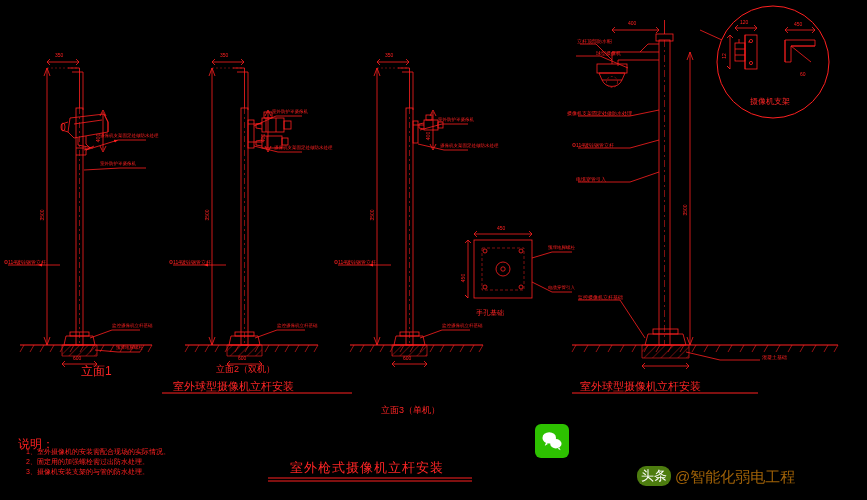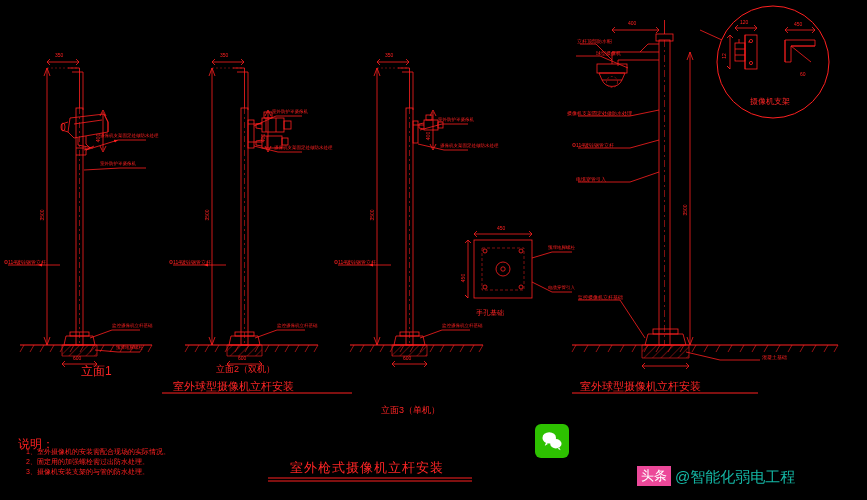--- a/index.html
+++ b/index.html
@@ -6,23 +6,23 @@
   body{width:867px;height:500px;position:relative;overflow:hidden;
        font-family:"Liberation Sans","DejaVu Sans",sans-serif;color:#ff0000;}
   .cad{position:absolute;inset:0;background:#000;}
   svg.drawing{position:absolute;left:0;top:0;width:867px;height:500px;}
   .wm-logo{position:absolute;left:535px;top:424px;width:34px;height:34px;border-radius:6px;
            background:#2dc100;display:flex;align-items:center;justify-content:center;}
   .wm-logo svg{width:22px;height:22px;}
   .wm-title{position:absolute;left:578px;top:430px;font-size:19px;font-weight:bold;color:#ffffff;
             letter-spacing:1px;white-space:nowrap;}
   .tt{position:absolute;left:637px;top:466px;font-size:15px;color:#cfcfcf;white-space:nowrap;}
-  .tt b{color:#14b8a6;font-weight:normal;}
-  .tt-badge{display:inline-block;background:#ec4899;color:#fff;font-size:13px;
-            padding:1px 4px;border-radius:0;margin-right:4px;vertical-align:2px;}
+  .tt b{color:#a16207;font-weight:normal;}
+  .tt-badge{display:inline-block;background:#4d7c0f;color:#fff;font-size:13px;
+            padding:1px 4px;border-radius:9px;margin-right:4px;vertical-align:2px;}
   .dimtxt{position:absolute;color:#ff2020;white-space:nowrap;font-size:5px;line-height:1;}
   .vert{transform-origin:0 0;}
   .note{position:absolute;color:#ff2020;font-size:7px;line-height:1.55;white-space:nowrap;}
   .cap{position:absolute;color:#ff2525;white-space:nowrap;}
 </style>
 </head>
 <body>
 
 <div class="cad">
 

